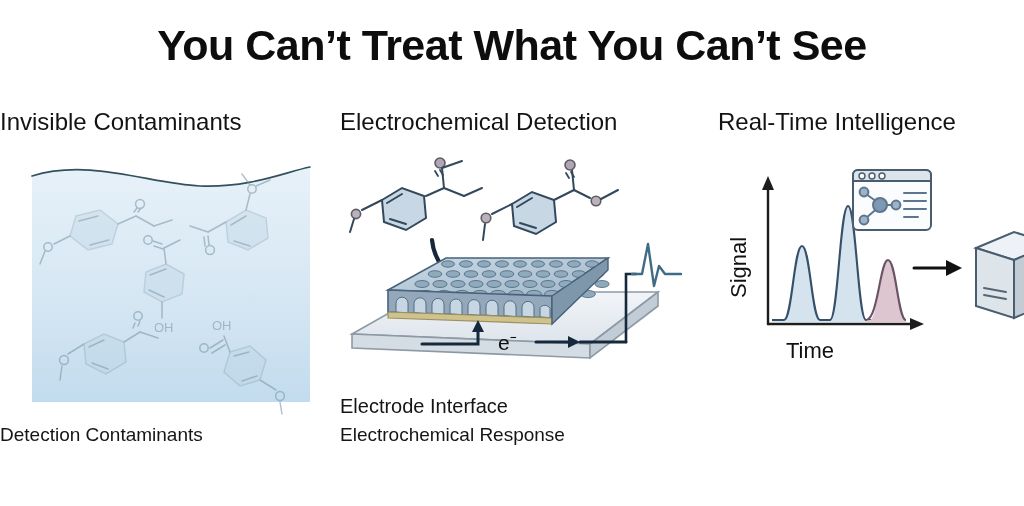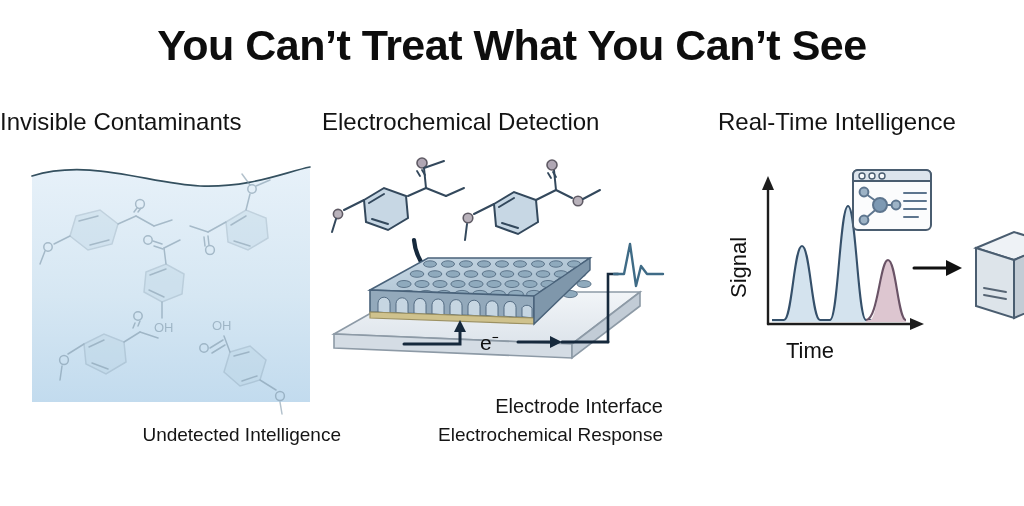--- a/index.html
+++ b/index.html
@@ -11,32 +11,32 @@
   .stage{position:relative;width:1024px;height:442px;}
 
   .main-title{
     position:absolute;left:0;top:22px;width:1024px;text-align:center;
     font-size:43px;font-weight:bold;letter-spacing:-0.5px;color:#0d0d0d;
     line-height:1.1;
   }
 
   .panel{position:absolute;top:90px;width:341px;height:416px;}
   .panel-1{left:0;}
-  .panel-2{left:322px;}
+  .panel-2{left:340px;}
   .panel-3{left:718px;}
 
   .panel-heading{
     position:absolute;left:0;top:18px;width:100%;
     font-size:24px;font-weight:400;color:#131313;
   }
 
   .panel-art{position:absolute;left:0;top:58px;width:100%;height:250px;}
 
   .panel-caption{
-    position:absolute;left:0;top:332px;width:100%;text-align:right;
+    position:absolute;left:0;top:332px;width:100%;text-align:left;
     font-size:19px;font-weight:400;color:#151515;line-height:1.35;
   }
   .panel-caption.two-line{top:332px;}
 
   svg{display:block;overflow:visible;}
 </style>
 </head>
 <body>
 
 <div class="stage">
@@ -128,21 +128,21 @@
             <line x1="2" y1="2" x2="15" y2="-6"></line>
             <line x1="4" y1="7" x2="17" y2="-1"></line>
             <line x1="52" y1="34" x2="68" y2="44"></line>
             <circle cx="72" cy="50" r="4.4" fill="none"></circle>
             <line x1="72" y1="56" x2="74" y2="68"></line>
           </g>
         </g>
       </svg>
     </div>
 
-    <div class="panel-caption">Undetected Intelligence</div>
+    <div class="panel-caption">Detection Contaminants</div>
   </div>
 
   <div class="panel panel-2">
     <div class="panel-heading">Electrochemical Detection</div>
 
     <div class="panel-art">
       <svg width="341" height="250" viewBox="0 0 341 250">
         <defs>
           <linearGradient id="slabTop" x1="0" y1="0" x2="1" y2="1">
             <stop offset="0%" stop-color="#cbdbe7"></stop>

